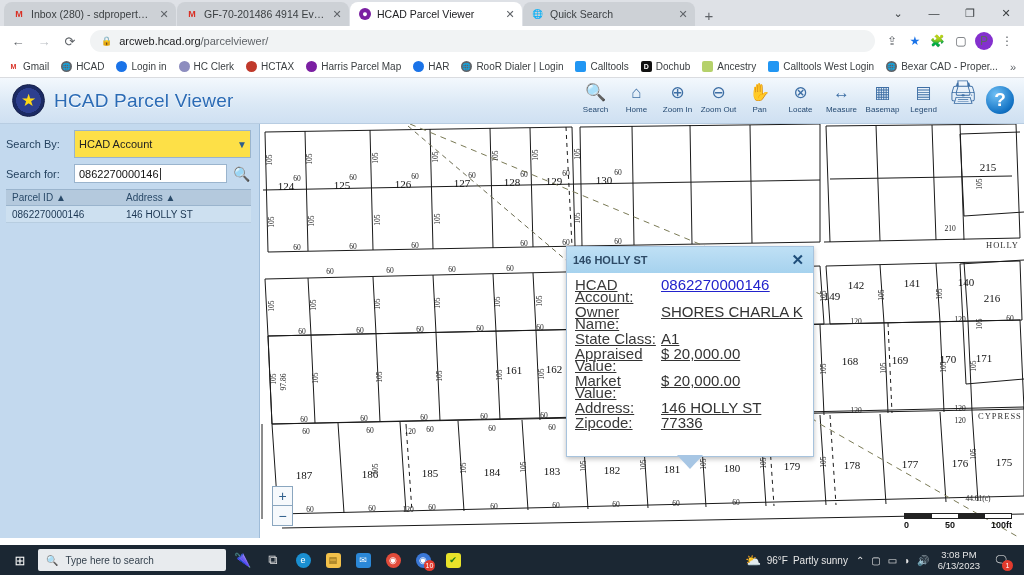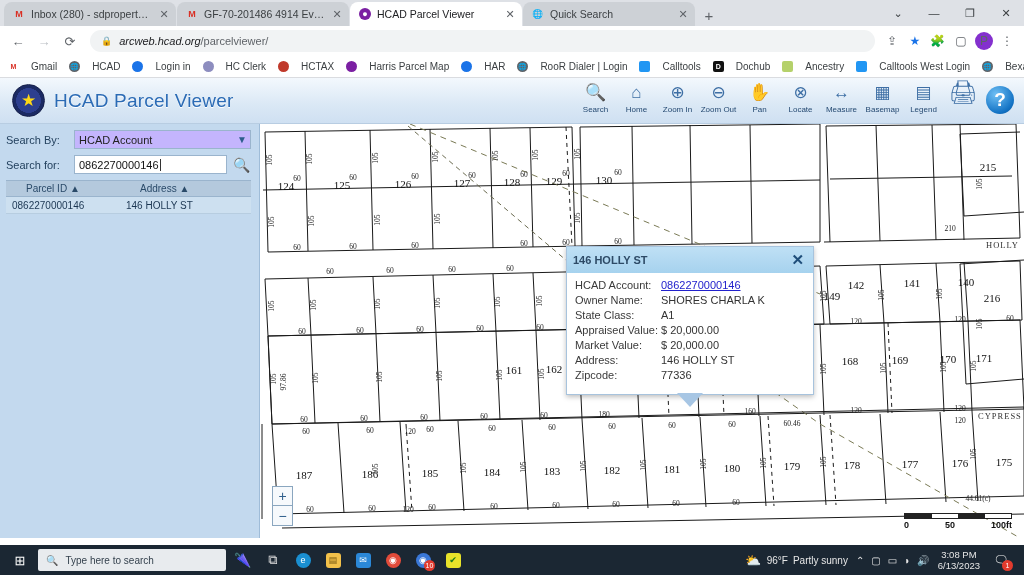--- a/index.html
+++ b/index.html
@@ -45,35 +45,35 @@
   }
   .navbtn { width: 24px; height: 24px; display: flex; align-items: center;
     justify-content: center; font-size: 13px; color: #5f6368; border-radius: 50%; }
   .navbtn.dim { color: #bdc1c6; }
   .omnibox {
     flex: 1 1 auto; height: 22px; background: #f1f3f4; border-radius: 11px;
     display: flex; align-items: center; gap: 7px; padding: 0 11px;
     font-size: 11px; color: #202124; margin: 0 6px;
   }
   .omnibox .lock { font-size: 9px; color: #5f6368; }
-  .omnibox .urlhost { color: #202124; font-style: italic; }
+  .omnibox .urlhost { color: #202124; }
   .omnibox .urlpath { color: #5f6368; }
   .tbicons { display: flex; align-items: center; gap: 5px; padding-right: 2px; }
   .tbicons span { width: 18px; height: 18px; display: flex; align-items: center;
     justify-content: center; font-size: 12px; color: #5f6368; }
   .avatar-btn { width: 17px; height: 17px; border-radius: 50%; background: #8430ce;
     color: #fff; font-size: 9px; display: flex; align-items: center;
     justify-content: center; }
 
   .bookmarks {
     height: 22px; background: #fff; display: flex; align-items: center;
     gap: 12px; padding: 0 8px; font-size: 10px; color: #3c4043;
     border-bottom: 1px solid #dadce0; white-space: nowrap; overflow: hidden;
   }
-  .bm { display: flex; align-items: center; gap: 12px; }
+  .bm { display: flex; align-items: center; gap: 4px; }
   .bmico { width: 11px; height: 11px; border-radius: 50%; flex: 0 0 11px;
     display: flex; align-items: center; justify-content: center;
     font-size: 7px; color: #fff; font-weight: bold; }
   .bm-more { margin-left: auto; font-size: 11px; color: #5f6368; }
 
   
   .apphead {
     height: 46px; position: relative;
     background: linear-gradient(#f3f8fd, #dae8f5 60%, #cfe0f2);
     border-bottom: 1px solid #b8cde2;
@@ -116,38 +116,38 @@
   .workarea { position: relative; height: 414px; display: flex; }
 
   .sidebar {
     width: 260px; flex: 0 0 260px; background: #c3d9ee;
     padding: 6px 8px 0 6px; font-size: 11px; color: #1f3c5c;
     border-right: 1px solid #9fbcd8;
   }
   .srow { display: flex; align-items: center; gap: 6px; margin-bottom: 6px; }
   .slabel { width: 62px; flex: 0 0 62px; font-size: 11px; color: #24425f; }
   .selectbox {
-    flex: 1 1 auto; height: 19px; background: #c4b5fd; border: 1px solid #9ab4cd;
+    flex: 1 1 auto; height: 28px; background: #fde047; border: 1px solid #9ab4cd;
     display: flex; align-items: center; padding: 0 4px; font-size: 11px;
     color: #222; position: relative;
   }
   .selectbox .caret { position: absolute; right: 3px; color: #2d5d8c; font-size: 10px; }
   .txtbox {
     flex: 1 1 auto; height: 19px; background: #fff; border: 1px solid #9ab4cd;
     display: flex; align-items: center; padding: 0 4px; font-size: 11px; color: #111;
   }
   .txtbox .caret-bar { width: 1px; height: 12px; background: #333; margin-left: 1px; }
   .searchico { width: 18px; flex: 0 0 18px; text-align: center; font-size: 14px; color: #2f6ca8; }
   .grid { margin-top: 2px; }
   .ghead {
     display: flex; background: #b4c9dd; border-top: 1px solid #9ab4cd;
     border-bottom: 1px solid #9ab4cd; height: 17px; align-items: center;
     font-size: 10px; color: #2a4a69;
   }
-  .ghead div { padding-left: 20px; }
+  .ghead div { padding-left: 6px; }
   .gcol1 { width: 114px; flex: 0 0 114px; }
   .gcol2 { flex: 1 1 auto; }
   .grow {
     display: flex; height: 17px; align-items: center; font-size: 10px;
     color: #1b3652; border-bottom: 1px solid #b7cde0; background: #cde0f0;
   }
   .grow div { padding-left: 6px; }
 
   .maparea { flex: 1 1 auto; position: relative; background: #fff; overflow: hidden; }
   .maparea svg { position: absolute; left: 0; top: 0; }
@@ -178,21 +178,21 @@
     position: absolute; left: 566px; top: 122px; width: 248px; z-index: 10;
     background: #fff; border: 1px solid #a7c3dd; box-shadow: 0 2px 5px rgba(0,0,0,.25);
   }
   .pophead {
     height: 26px; background: linear-gradient(#bfe0f5, #a6d2ee);
     display: flex; align-items: center; padding: 0 6px;
     font-size: 11px; font-weight: bold; color: #2d4a66;
   }
   .pophead .ptitle { flex: 1 1 auto; }
   .popclose { font-size: 15px; color: #1f4e7a; font-weight: bold; padding: 0 3px; }
-  .popbody { padding: 6px 8px 10px 8px; font-size: 11px; color: #333; }
+  .popbody { padding: 6px 8px 24px 8px; font-size: 15px; color: #333; text-decoration: underline; }
   .prow { display: flex; margin-bottom: 3px; line-height: 12px; }
   .pk { width: 86px; flex: 0 0 86px; color: #3a3a3a; }
   .pv { flex: 1 1 auto; color: #333; }
   .pv a { color: #2222cc; text-decoration: underline; }
   .poptail {
     position: absolute; left: 50%; bottom: -13px; transform: translateX(-50%);
     width: 0; height: 0; border-left: 13px solid transparent;
     border-right: 13px solid transparent; border-top: 14px solid #a7c6e4;
   }
 

